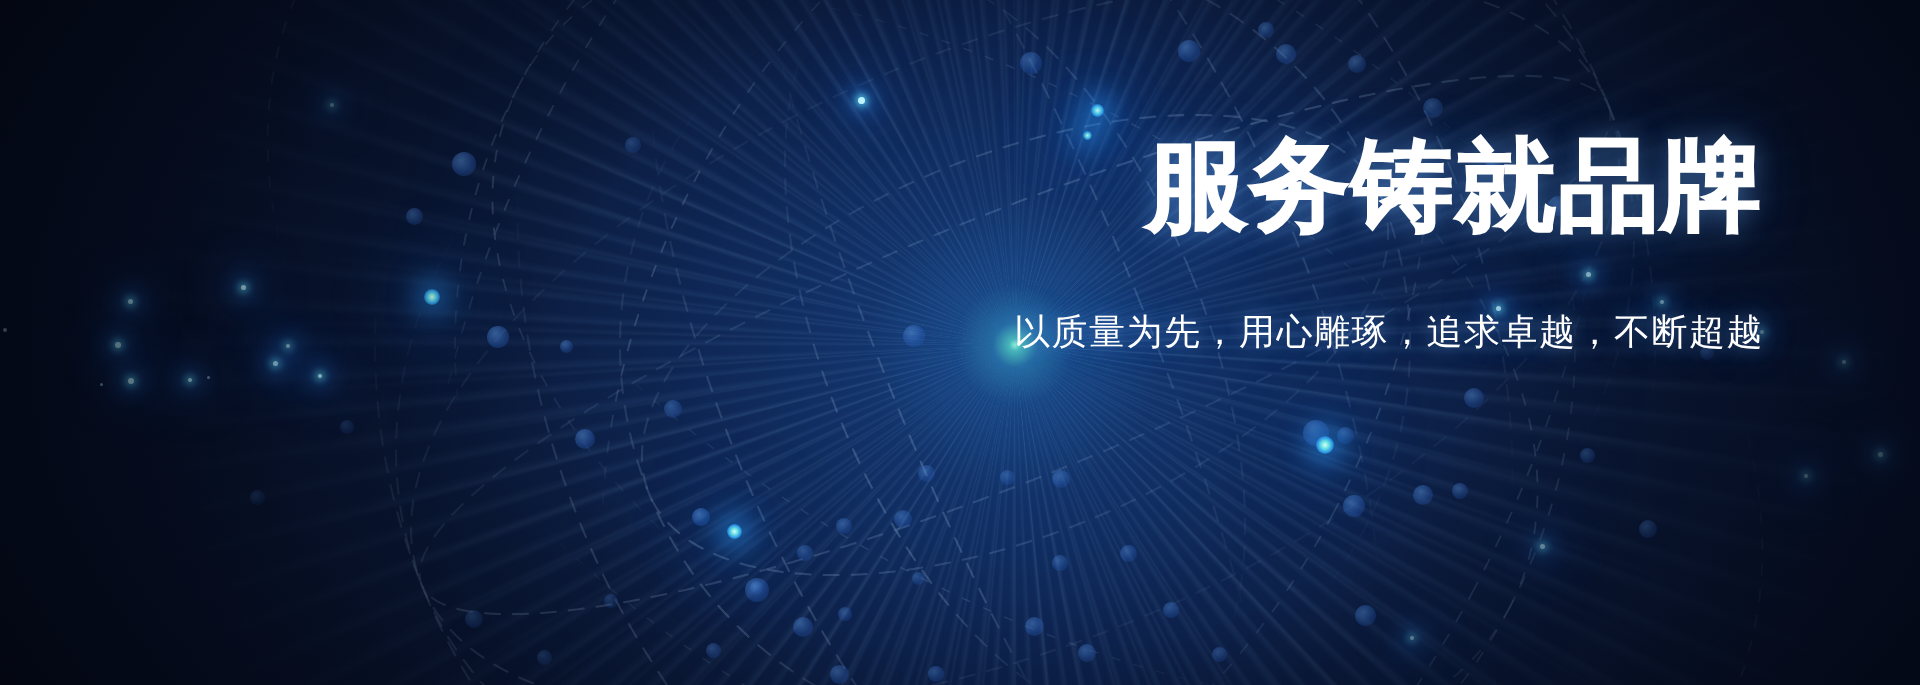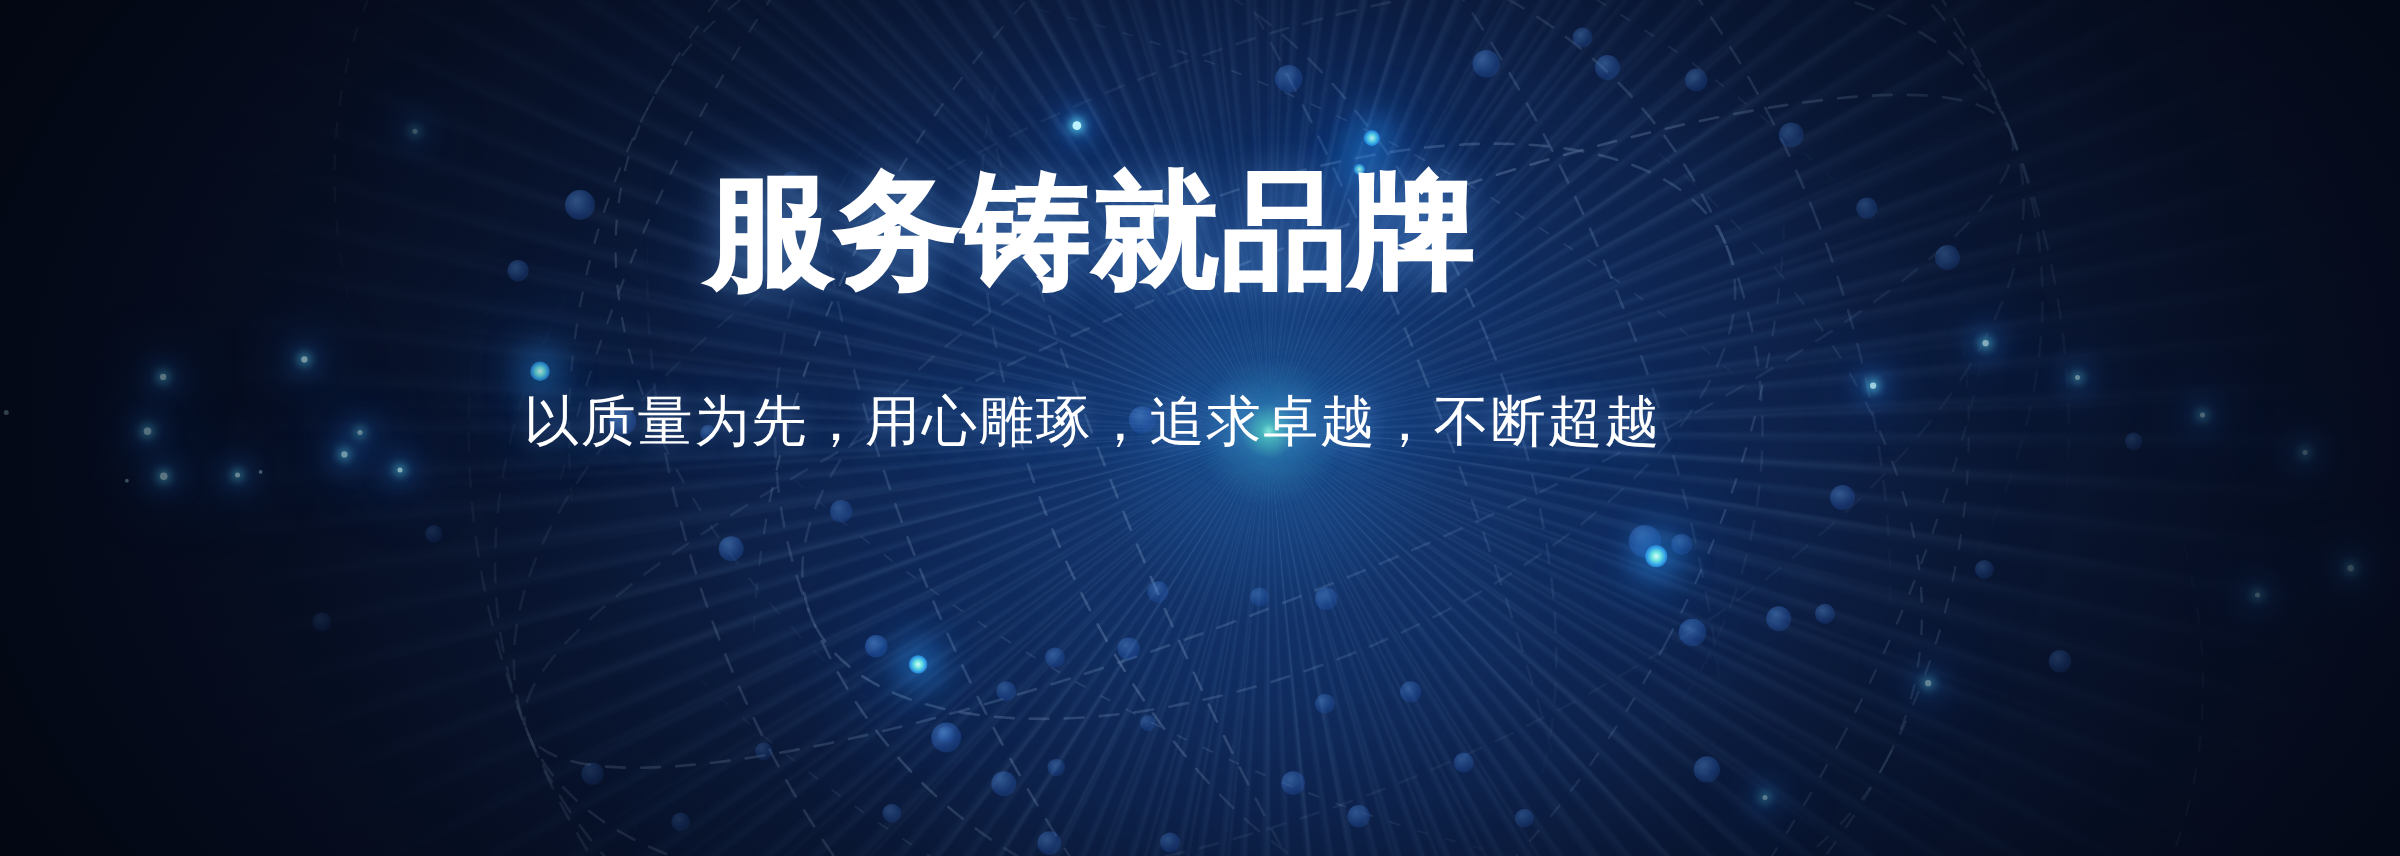--- a/index.html
+++ b/index.html
@@ -96,22 +96,22 @@
     box-shadow:0 0 7px 3px rgba(90,215,245,.75),0 0 20px 9px rgba(45,130,235,.45),0 0 46px 20px rgba(30,95,200,.22);
   }
   .star.bigglow{
     background:radial-gradient(circle at 50% 50%, #d9fbff 0%, #6ee6e0 28%, #2f9ae8 58%, rgba(30,100,210,0) 100%);
     box-shadow:0 0 26px 10px rgba(45,150,240,.55),0 0 70px 26px rgba(25,95,205,.26);
   }
 
   
   #content{
     position:absolute;
-    left:0;top:0;width:1748px;height:685px;
-    display:flex;flex-direction:column;align-items:center;
+    left:16px;top:0;width:1748px;height:685px;
+    display:flex;flex-direction:column;align-items:flex-end;
     text-align:center;
   }
   #headline{
     margin:0;
     margin-top:131px;
     font-size:101px;
     line-height:1.08;
     font-weight:700;
     color:#ffffff;
     letter-spacing:2px;
@@ -126,21 +126,21 @@
     font-weight:300;
     color:#f2f7ff;
     letter-spacing:15.5px;
     text-indent:15.5px;
     text-shadow:0 0 16px rgba(120,185,255,.40);
     white-space:nowrap;
   }
   #tagline{
     margin:0;
     margin-top:68px;
-    font-size:44px;
+    font-size:36px;
     font-weight:400;
     color:#ffffff;
     letter-spacing:1.5px;
     text-shadow:0 0 18px rgba(110,175,255,.45),0 0 44px rgba(35,105,205,.30);
     white-space:nowrap;
   }
 </style>
 </head>
 <body>
 

